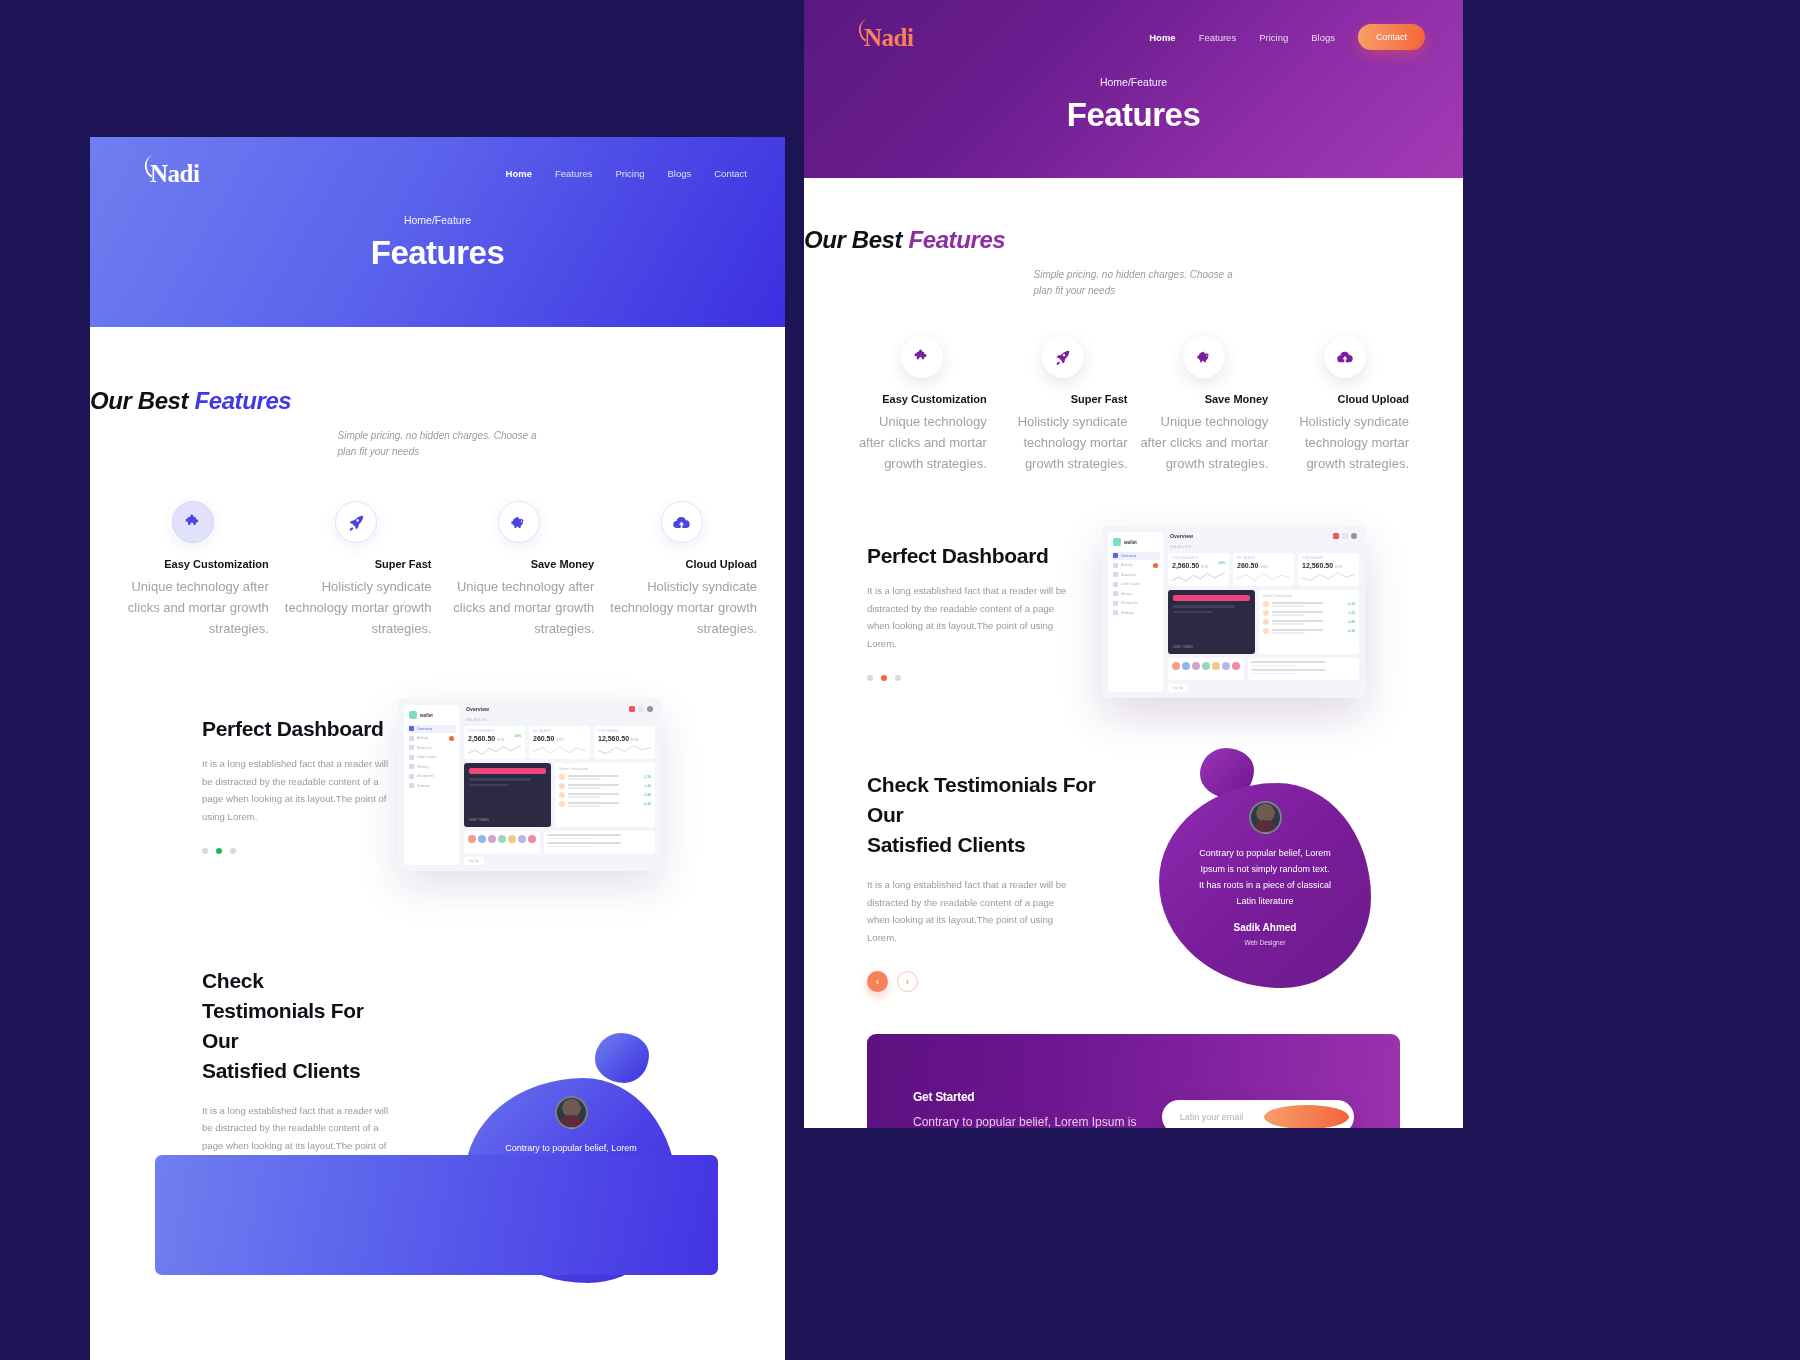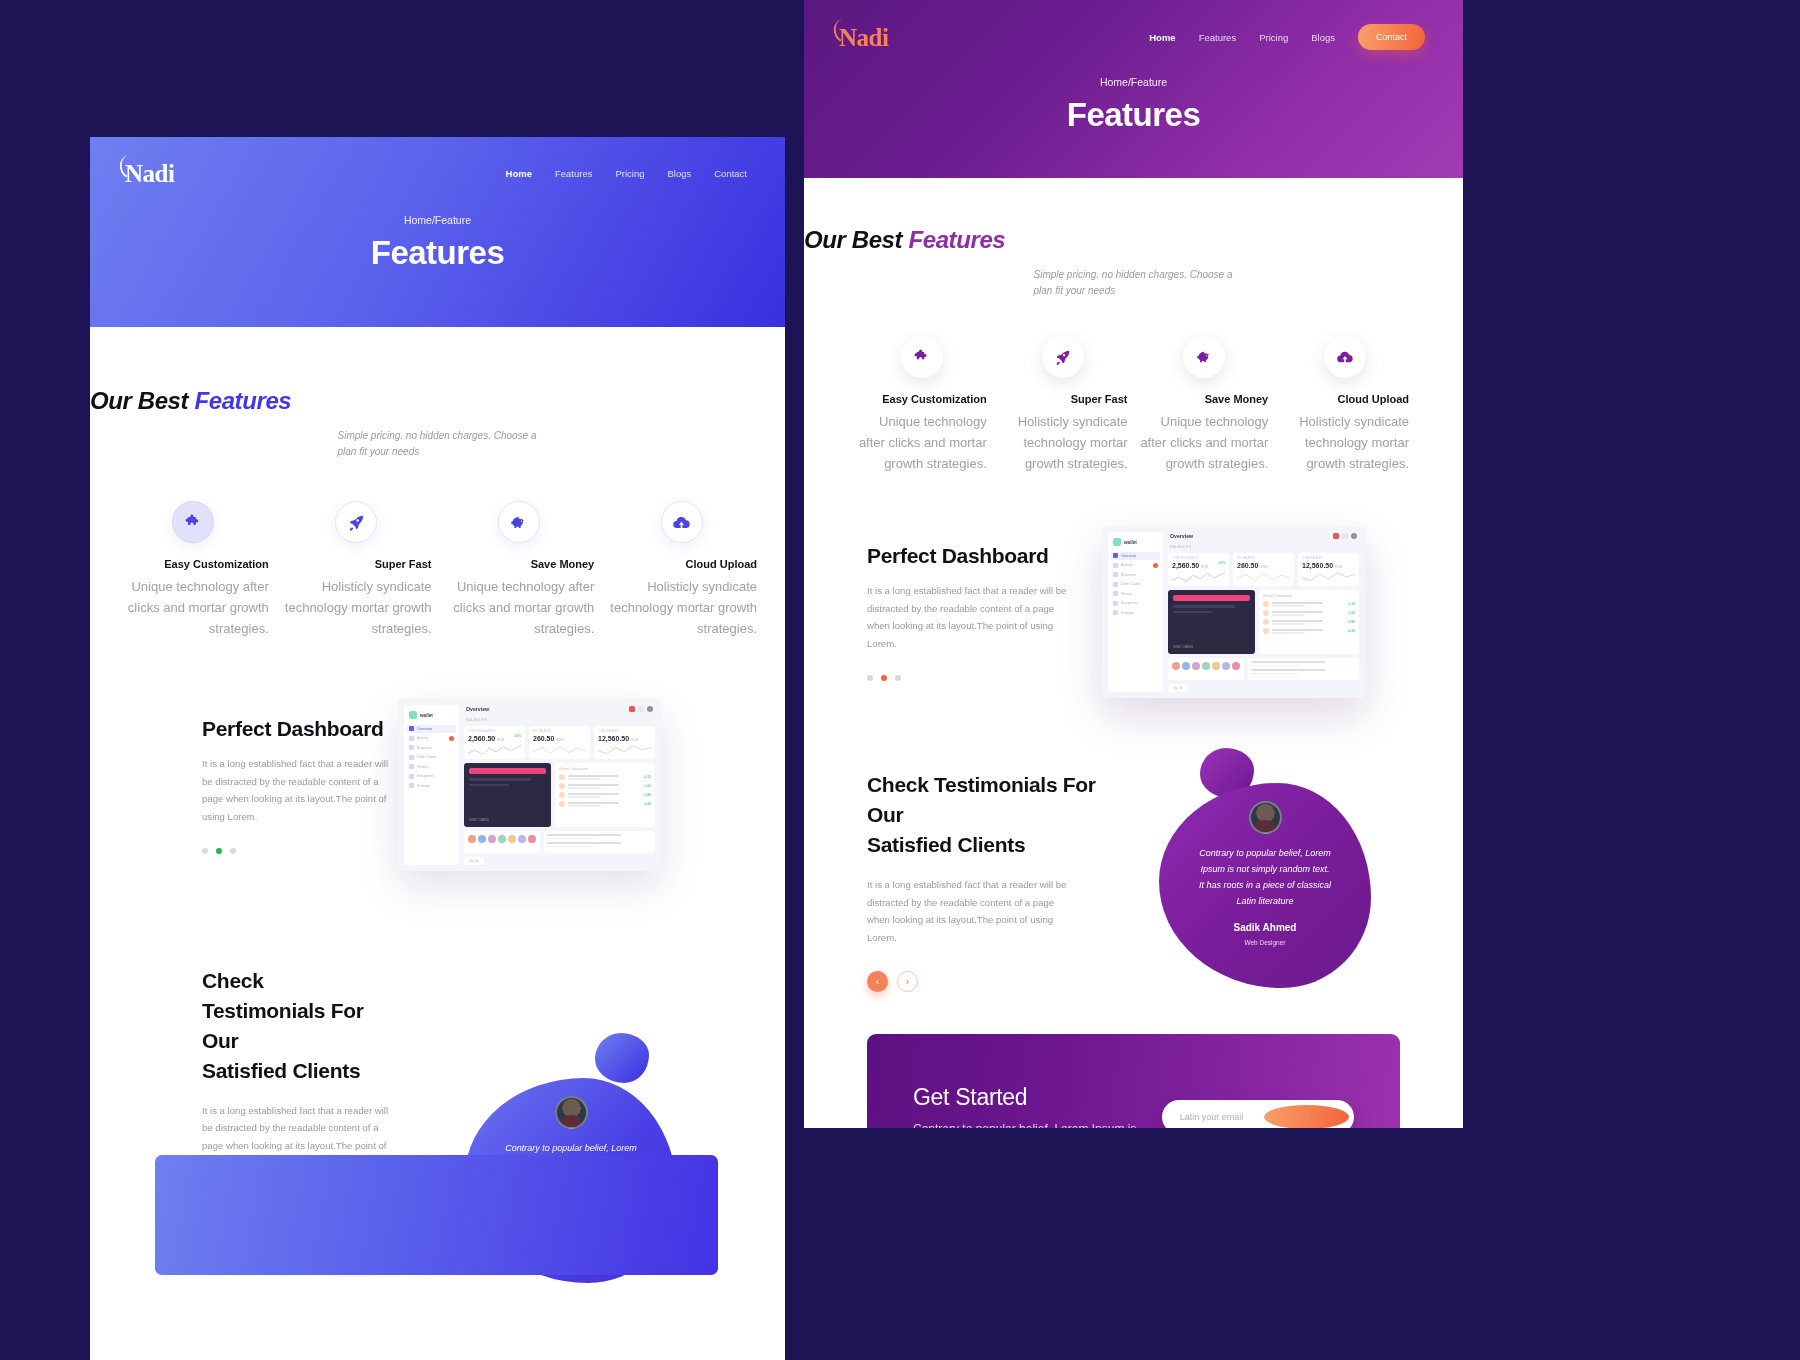--- a/index.html
+++ b/index.html
@@ -15,21 +15,21 @@
     position:absolute; left:90px; top:137px; width:695px; height:1223px;
     background:#ffffff; overflow:hidden;
   }
   .hero-blue {
     height:190px; width:100%;
     background:linear-gradient(120deg,#6f7ff0 0%,#5b62ec 45%,#3b2fe0 100%);
     position:relative;
   }
   .nav {
     display:flex; align-items:center; justify-content:space-between;
-    padding:24px 38px 0 35px;
+    padding:24px 38px 0 60px;
     gap:24px;
   }
   .logo {
     font-family:"Liberation Serif", serif;
     font-size:25px; font-weight:700; color:#ffffff; letter-spacing:-0.5px;
     position:relative; line-height:1;
   }
   .logo .swoosh {
     position:absolute; left:-5px; top:-7px; width:26px; height:26px;
     border-left:2px solid #ffffff; border-bottom:2px solid transparent;
@@ -161,21 +161,21 @@
   .blob-ava {
     width:33px; height:33px; border-radius:50%; margin-top:18px;
     background:radial-gradient(circle at 50% 35%, #6d5a50 0 38%, #2d3a46 39% 100%);
     border:2px solid rgba(255,255,255,.35);
     position:relative; overflow:hidden;
   }
   .blob-ava::after {
     content:""; position:absolute; left:50%; top:58%; transform:translateX(-50%);
     width:22px; height:16px; border-radius:50% 50% 0 0; background:#5b2c3a;
   }
-  .blob-q { font-size:9px; line-height:1.75; margin-top:12px; width:135px;font-style:italic; }
+  .blob-q { font-size:9px; line-height:1.75; margin-top:12px; width:135px; }
   .blob-n { font-size:10px; font-weight:700; margin-top:13px; }
   .blob-r { font-size:6.5px; margin-top:6px; opacity:.82; }
 
   .bottom-cta-left {
     position:absolute; left:155px; top:1155px; width:563px; height:120px;
     border-radius:7px;
     background:linear-gradient(100deg,#6f7ff0 0%,#5b62ec 40%,#4433e4 100%);
   }
 
   
@@ -199,21 +199,21 @@
   .feat-ico-p svg { width:18px; height:18px; }
 
   .dash-wrap-r { display:flex; align-items:center; padding:52px 0 0 0; }
   .dash-copy-r { width:290px; padding-left:63px; }
   .cta-box {
     margin:36px 63px 0 63px; height:165px; border-radius:9px;
     background:linear-gradient(95deg,#5d1180 0%,#6d1690 35%,#8a27a4 75%,#9c32ae 100%);
     display:flex; align-items:center; justify-content:space-between;
     padding:0 46px;
   }
-  .cta-box h3 { color:#fff; font-size:23px; font-weight:400; letter-spacing:-0.3px; }
+  .cta-box h3 { color:#fff; font-size:12px; font-weight:700; letter-spacing:-0.3px; }
   .cta-box p { color:#e2cbe9; font-size:12px; margin-top:11px; }
   .email-field {
     width:195px; height:34px; background:#fff; border-radius:20px;
     display:flex; align-items:center; padding:0 5px 0 18px;
     box-shadow:0 8px 20px rgba(40,5,60,.18);
   }
   .email-field span { flex:1; font-size:9px; color:#b0aeb9; }
   .email-go {
     width:24px; height:24px; border-radius:50%;
     background:linear-gradient(100deg,#f9a06a,#f4633a);

